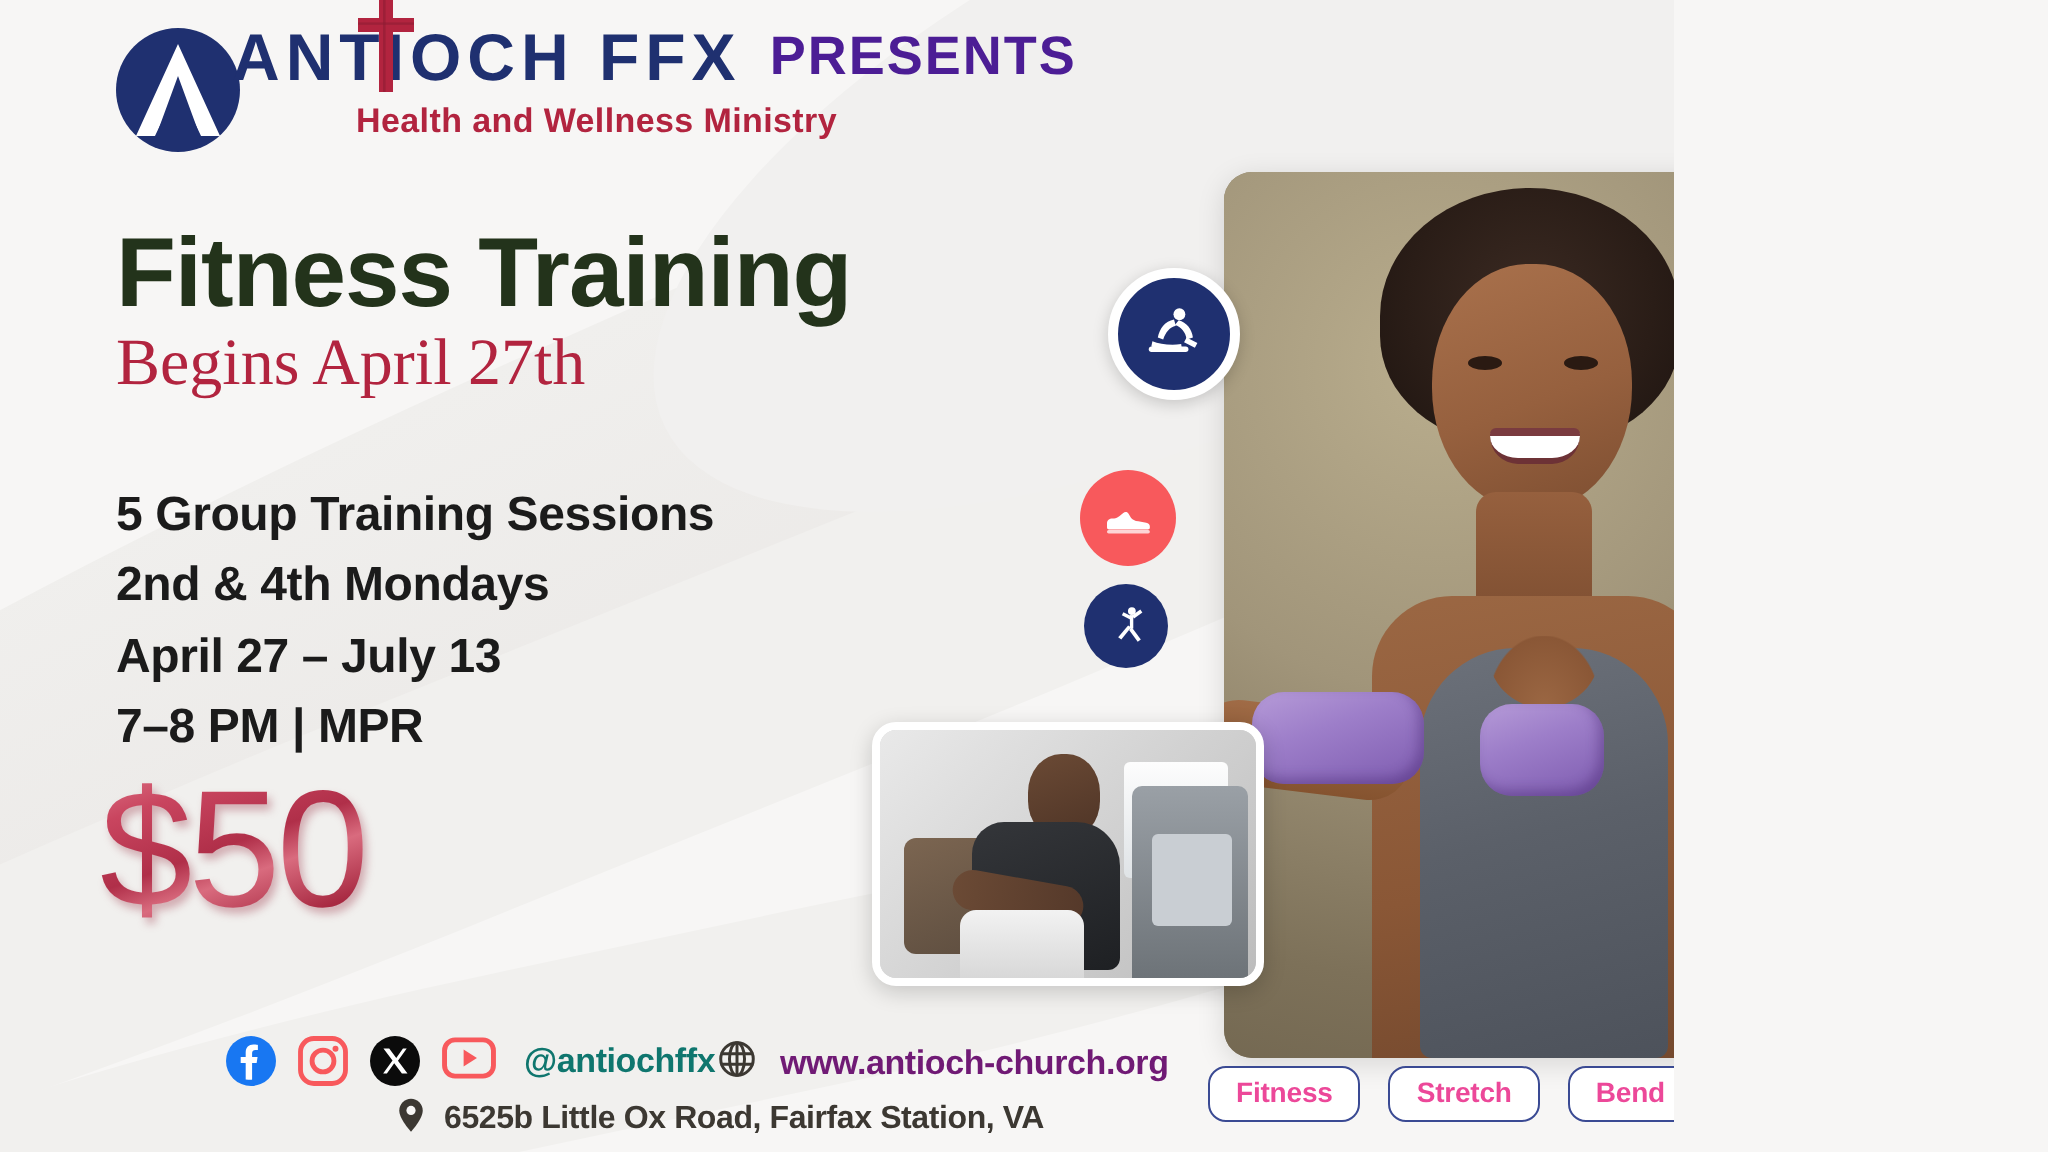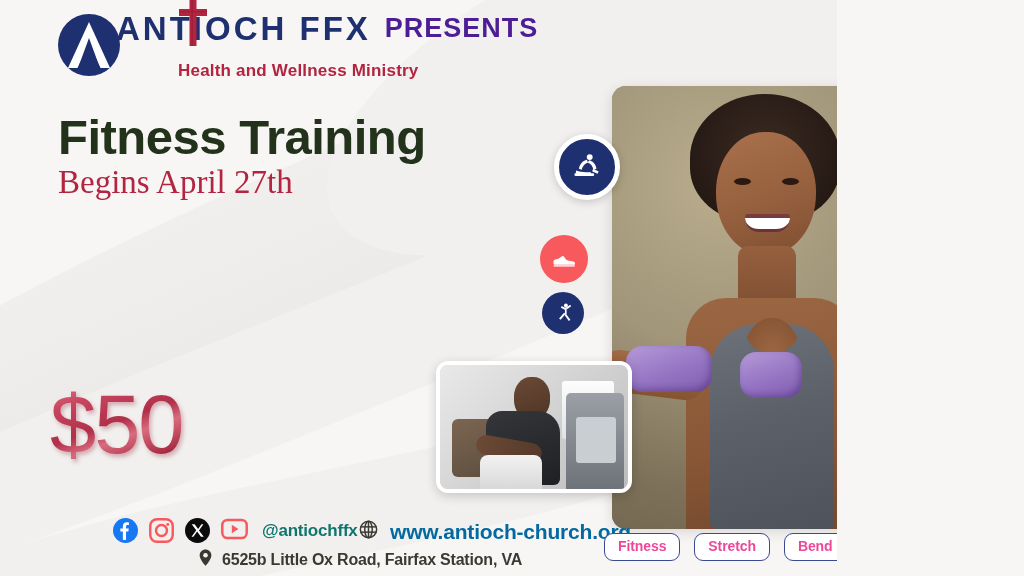--- a/index.html
+++ b/index.html
@@ -48,21 +48,21 @@
     font-size:33px; font-weight:700; letter-spacing:3px;
     color:#1f3070; line-height:1; position:relative; white-space:nowrap;
   }
   .presents {
     font-size:27px; font-weight:600; letter-spacing:1px;
     color:#4c1d95; margin-left:14px; line-height:1; white-space:nowrap;
   }
   .cross-overlay { position:absolute; left:62px; top:-14px; }
   .tagline {
     font-size:17px; font-weight:700; color:#b2243f;
-    letter-spacing:.2px; margin-top:16px; margin-left:62px; white-space:nowrap;
+    letter-spacing:.2px; margin-top:6px; margin-left:62px; white-space:nowrap;
   }
 
   
   .title {
     position:absolute; left:58px; top:112px;
     font-size:49px; font-weight:700; color:#23331b;
     letter-spacing:-.5px; line-height:1.05; white-space:nowrap;
   }
   .subtitle {
     position:absolute; left:58px; top:164px;
@@ -237,21 +237,21 @@
   .sicon { width:25px; height:25px; flex:none; cursor:pointer; }
   .handle {
     font-size:17px; font-weight:700; color:#0f766e;
     margin-left:5px; letter-spacing:-.2px; white-space:nowrap;
   }
   .web-wrap {
     position:absolute; left:358px; top:519px;
     display:flex; align-items:center; gap:11px;
   }
   .weburl {
-    font-size:21px; font-weight:700; color:#0369a1;
+    font-size:17px; font-weight:700; color:#701a75;
     letter-spacing:-.2px; white-space:nowrap;
   }
   .addr-wrap {
     position:absolute; left:196px; top:548px;
     display:flex; align-items:center; gap:7px;
   }
   .addr {
     font-size:16px; font-weight:700; color:#3c3832;
     letter-spacing:-.2px; white-space:nowrap;
   }
@@ -300,20 +300,26 @@
           </svg>
         </div>
       </div>
       <div class="tagline">Health and Wellness Ministry</div>
     </div>
   </div>
 
   <div class="title">Fitness Training</div>
   <div class="subtitle">Begins April 27th</div>
 
+  <div class="details">
+    <div>5 Group Training Sessions</div>
+    <div>2nd &amp; 4th Mondays</div>
+    <div>April 27 – July 13</div>
+    <div>7–8 PM | MPR</div>
+  </div>
 
   <div class="price">$50</div>
 
   <div class="hero">
     <div class="hero-bg"></div>
     <div class="h-hair"></div>
     <div class="h-face"></div>
     <div class="h-eye l"></div>
     <div class="h-eye r"></div>
     <div class="h-smile"></div>

